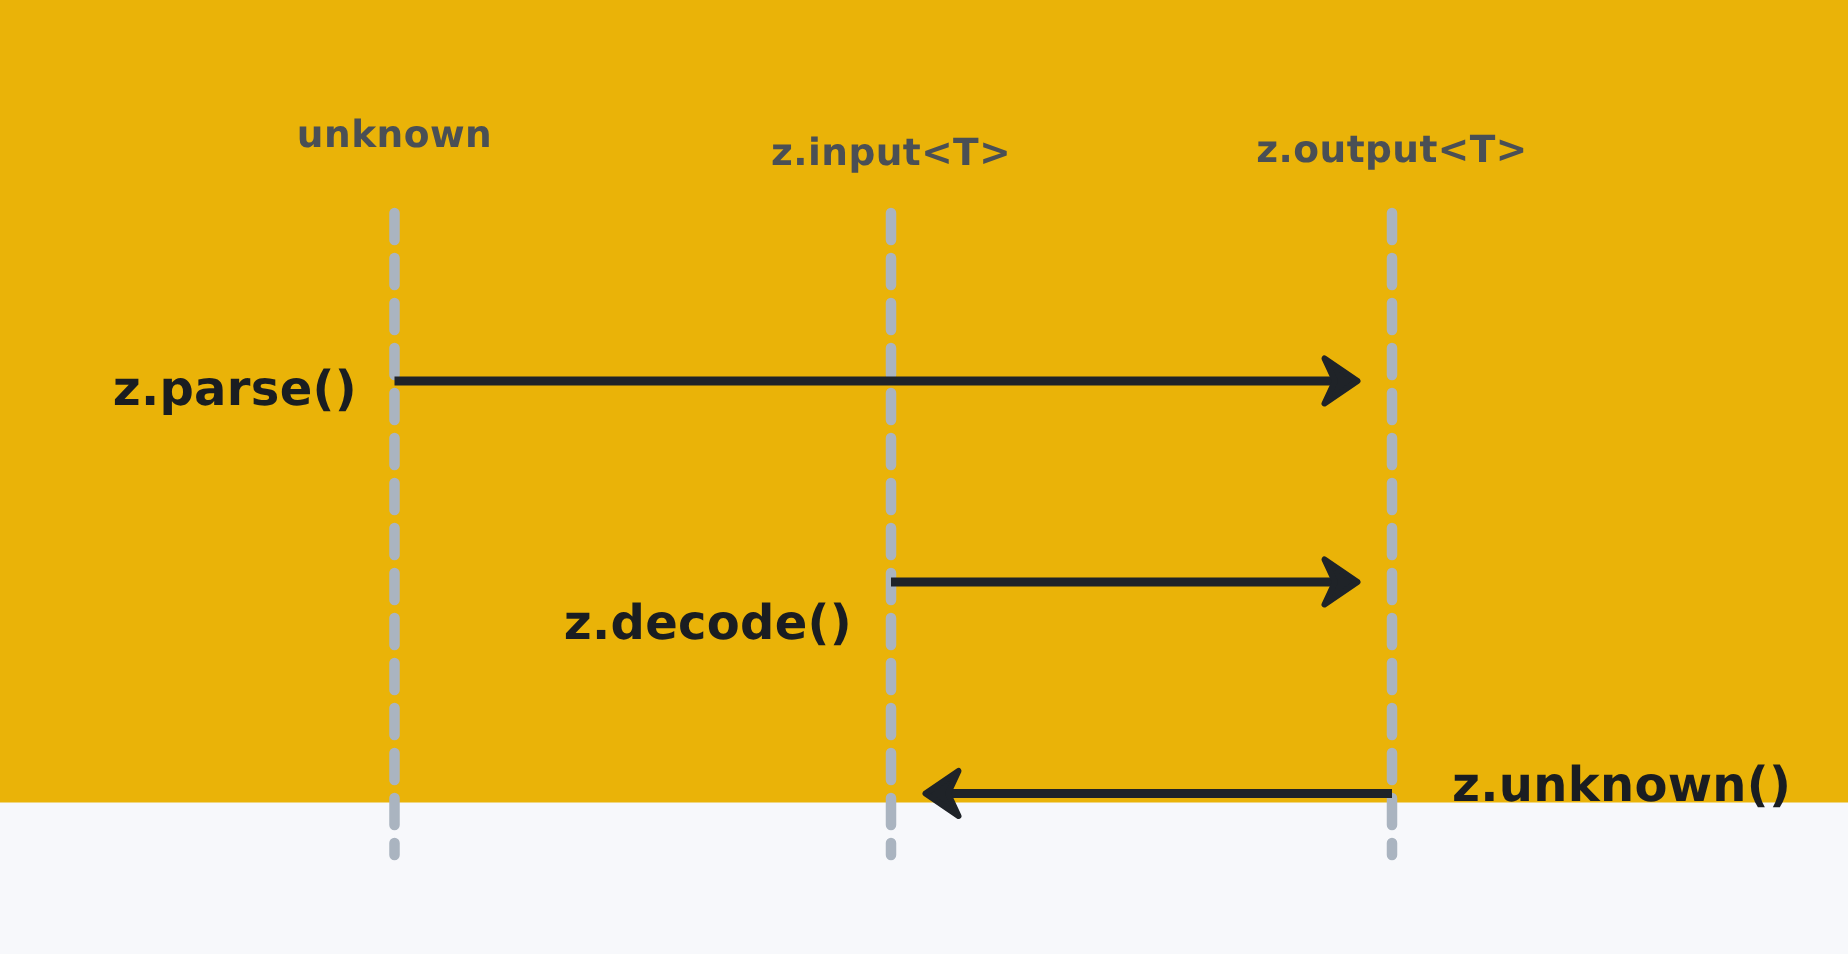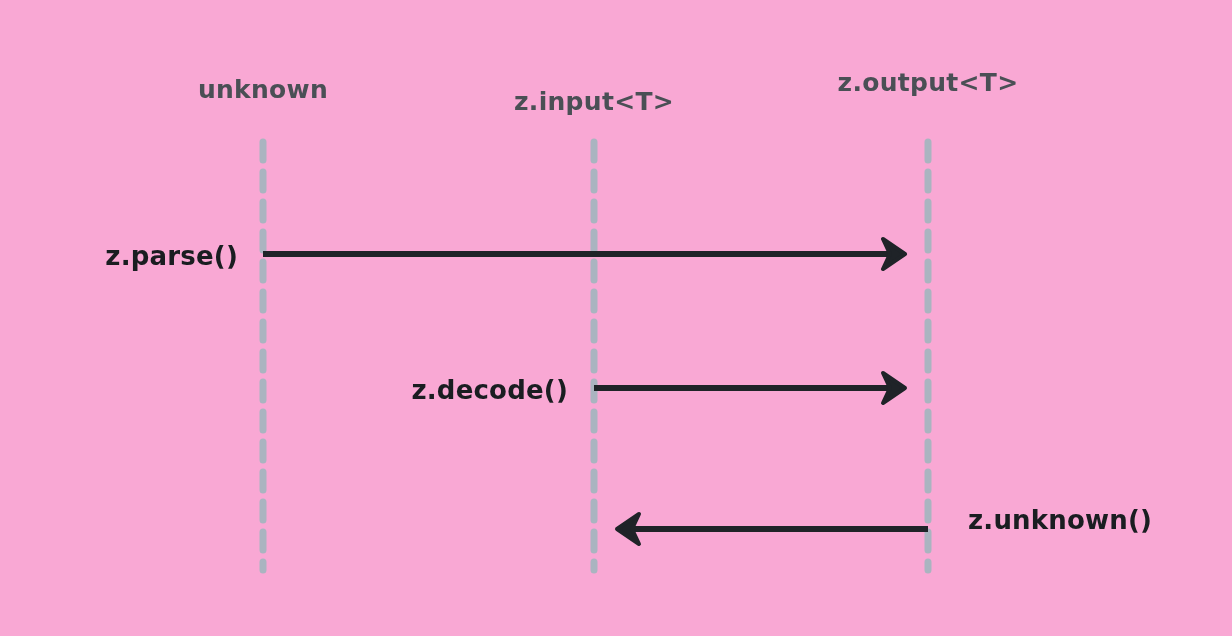--- a/index.html
+++ b/index.html
@@ -11,22 +11,22 @@
     width: 1232px;
     height: 636px;
     background: #f7f8fb;
     font-family: "DejaVu Sans", sans-serif;
     overflow: hidden;
   }
 
   #diagram-root {
     position: relative;
     width: 1232px;
-    height: 636px;
-    background: #f9a8d4;
+    height: 535px;
+    background: #eab308;
   }
 
   #diagram-svg {
     position: absolute;
     top: 0;
     left: 0;
     width: 1232px;
     height: 636px;
     display: block;
   }
@@ -44,21 +44,21 @@
     text-align: center;
     line-height: 1;
   }
 
   
   .message-label {
     position: absolute;
     white-space: nowrap;
     font-family: "DejaVu Sans", sans-serif;
     font-weight: 700;
-    font-size: 26px;
+    font-size: 32px;
     letter-spacing: 0.2px;
     color: #1a1d21;
     line-height: 1;
   }
   .message-label.align-right {
     transform: translateX(-100%);
   }
   .message-label.align-left {
     transform: translateX(0);
   }
@@ -85,19 +85,19 @@
         </g>
         <g>
           <line x1="928" y1="529" x2="623" y2="529" stroke="#1f2328" stroke-width="6" stroke-linecap="butt"></line>
           <path d="M 617 529 L 639 514 L 632 529 L 639 544 Z" fill="#1f2328" stroke="#1f2328" stroke-width="4" stroke-linejoin="round"></path>
         </g>
       </g>
   </svg>
 
   <div class="participant-label" style="left: 263px; top: 77px; color: rgb(74, 79, 85);">unknown</div>
   <div class="participant-label" style="left: 594px; top: 77px; color: rgb(74, 79, 85); margin-top: 12px;">z.input&lt;T&gt;</div>
-  <div class="participant-label" style="left: 928px; top: 70px; color: rgb(74, 79, 85);">z.output&lt;T&gt;</div>
+  <div class="participant-label" style="left: 928px; top: 87px; color: rgb(74, 79, 85);">z.output&lt;T&gt;</div>
 
   <div class="message-label align-right" style="left: 238px; top: 243px; color: rgb(26, 29, 33);">z.parse()</div>
-  <div class="message-label align-right" style="left: 568px; top: 377px; color: rgb(26, 29, 33); text-align: right;">z.decode()</div>
+  <div class="message-label align-right" style="left: 568px; top: 399px; color: rgb(26, 29, 33); text-align: right;">z.decode()</div>
   <div class="message-label align-left" style="left: 968px; top: 507px; color: rgb(26, 29, 33);">z.unknown()</div>
 
 </div>
 
 </body></html>

